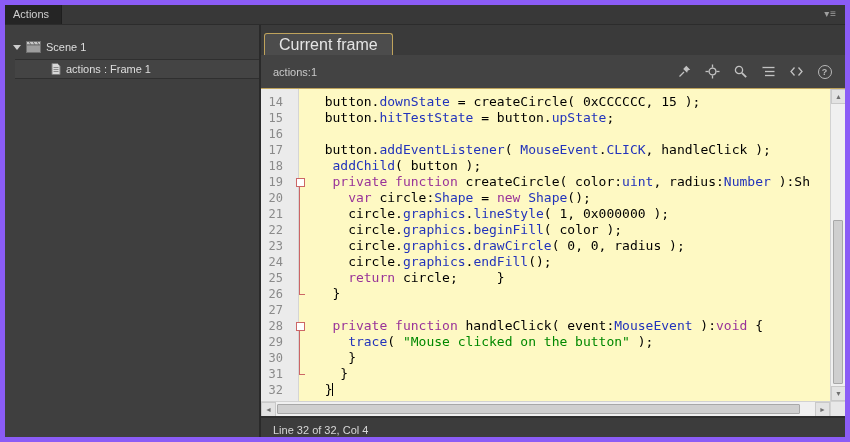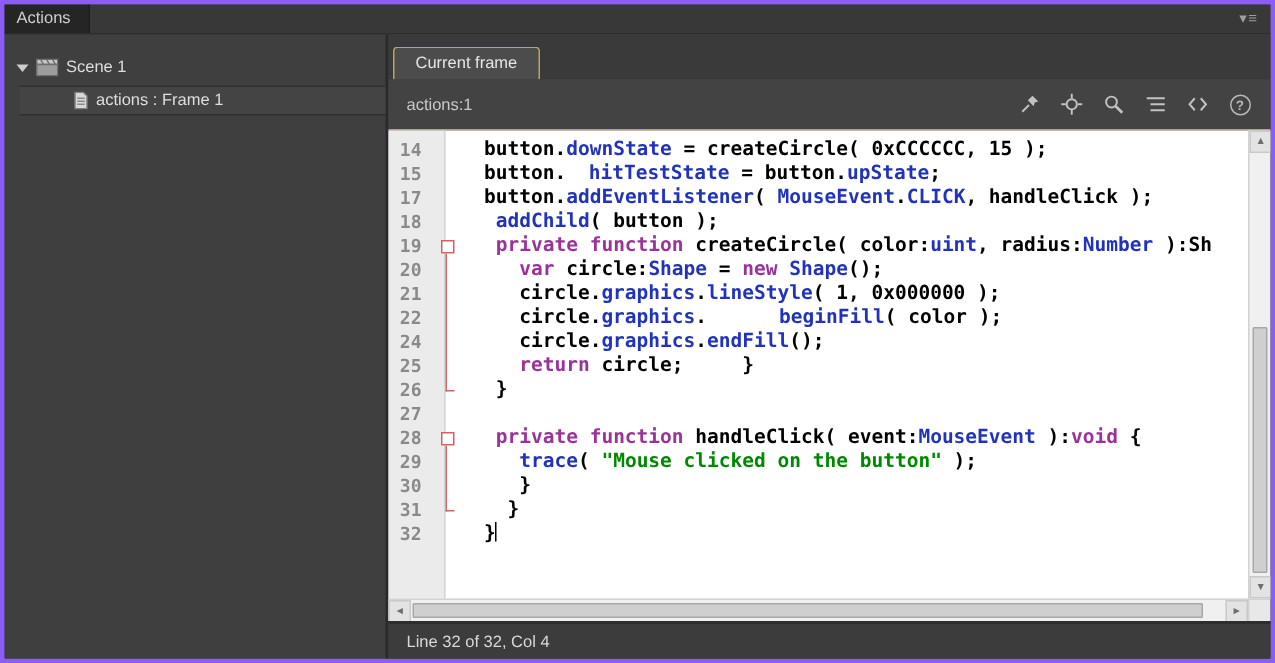--- a/index.html
+++ b/index.html
@@ -1,48 +1,48 @@
 <!DOCTYPE html>
 <html style="--gold: #bfa35c; --fold: #cc6666;"><head>
 <meta charset="utf-8">
 <style>
   :root{ --gold:#bfa35c; --fold:#cc6666; }
   *{margin:0;padding:0;box-sizing:border-box;}
   body{background:#2b2b2b;font-family:"Liberation Sans",sans-serif;}
-  .app{width:850px;height:442px;position:relative;background:#3e3e3e;overflow:hidden;border:3px solid #8b5cf6;}
+  .app{width:850px;height:442px;position:relative;background:#3e3e3e;overflow:hidden;border:5px solid #8b5cf6;}
 
   
   .topbar{height:20px;background:#383838;border-bottom:1px solid #2c2c2c;display:flex;align-items:stretch;}
   .panel-tab{background:#252525;color:#cfcfcf;font-size:11px;padding:3px 12px 0 8px;border-right:1px solid #1e1e1e;}
   .topbar-icons{margin-left:auto;color:#9f9f9f;font-size:10px;padding:3px 8px 0 0;letter-spacing:1px;cursor:default;}
 
   .body{display:flex;height:421px;}
 
   
   .sidebar{width:256px;background:#3f3f3f;border-right:2px solid #2a2a2a;padding-top:12px;flex:none;}
   .tree-row{height:20px;display:flex;align-items:center;color:#dedede;font-size:11px;}
   .tree-row.scene{padding-left:8px;gap:5px;}
   .tree-row.frame{padding-left:36px;gap:5px;background:#444444;border-top:1px solid #2f2f2f;border-bottom:1px solid #2f2f2f;margin-top:2px;margin-left:10px;}
   .disclosure{width:0;height:0;border-left:4px solid transparent;border-right:4px solid transparent;border-top:5px solid #cdcdcd;display:inline-block;}
   .ticon{display:inline-flex;align-items:center;}
 
   
   .main{flex:1;display:flex;flex-direction:column;min-width:0;background:#3e3e3e;}
   .tabbar{height:30px;background:#3a3a3a;display:flex;align-items:flex-end;padding-left:3px;}
-  .cf-tab{height:22px;line-height:21px;padding:0 14px;font-size:11px;color:#e5e5e5;background:#4c4c4c;border:1px solid var(--gold);border-bottom:none;border-radius:3px 3px 0 0;cursor:default;}
+  .cf-tab{height:22px;line-height:21px;padding:0 14px;font-size:16px;color:#e5e5e5;background:#4c4c4c;border:1px solid var(--gold);border-bottom:none;border-radius:3px 3px 0 0;cursor:default;}
   .toolbar{height:33px;background:#434343;display:flex;align-items:center;}
   .script-label{font-size:11px;color:#c9c9c9;padding-left:12px;cursor:default;}
   .tools{margin-left:auto;display:flex;gap:7px;padding-right:10px;align-items:center;}
   .tool{width:21px;height:20px;display:flex;align-items:center;justify-content:center;cursor:default;}
   .tool svg{stroke:#c2c2c2;fill:none;stroke-width:1.3;}
   .help-circle{width:14px;height:14px;border:1.5px solid #b8b8b8;border-radius:50%;color:#b8b8b8;font-size:9px;font-weight:bold;display:flex;align-items:center;justify-content:center;}
   .gold-line{height:1px;background:var(--gold);}
 
   
-  .code-wrap{flex:1;position:relative;background:#ffffff;overflow:hidden;font-weight:bold;}
+  .code-wrap{flex:1;position:relative;background:#fef9c3;overflow:hidden;}
   .gutter-bg{position:absolute;left:0;top:0;bottom:15px;width:38px;background:#ebebeb;border-right:1px solid #d5d5d5;}
   .code-lines{position:absolute;left:0;top:0;right:15px;bottom:15px;overflow:hidden;font-family:"DejaVu Sans Mono",monospace;font-size:13px;line-height:16px;padding-top:5px;}
   .code-row{display:flex;height:16px;white-space:pre;}
   .ln{width:30px;padding-right:8px;text-align:right;color:#8a8a8a;flex:none;font-size:12px;}
   .fold{width:18px;flex:none;position:relative;}
   .fold.box::after{content:"";position:absolute;left:5px;top:4px;width:7px;height:7px;border:1px solid var(--fold);background:#fff;}
   .fold.box::before{content:"";position:absolute;left:8px;top:13px;bottom:0;width:1px;background:var(--fold);}
   .fold.line::before{content:"";position:absolute;left:8px;top:0;bottom:0;width:1px;background:var(--fold);}
   .fold.end::before{content:"";position:absolute;left:8px;top:0;height:9px;width:1px;background:var(--fold);}
   .fold.end::after{content:"";position:absolute;left:8px;top:8px;width:6px;height:1px;background:var(--fold);}
@@ -149,27 +149,29 @@
           </span>
         </div>
       </div>
 
       <div class="gold-line"></div>
 
       <div class="code-wrap">
         <div class="gutter-bg"></div>
         <div class="code-lines">
             <div class="code-row"><span class="ln">14</span><span class="fold"></span><span class="code-text"><span style="color: rgb(0, 0, 0);">  button.</span><span style="color: rgb(34, 51, 187);">downState</span><span style="color: rgb(0, 0, 0); text-align: right;"> = createCircle( 0xCCCCCC, 15 );</span></span></div>
-            <div class="code-row"><span class="ln">15</span><span class="fold"></span><span class="code-text"><span style="color: rgb(0, 0, 0);">  button.</span><span style="color: rgb(34, 51, 187); margin-left: 15px;">hitTestState</span><span style="color: rgb(0, 0, 0);"> = button.</span><span style="color: rgb(34, 51, 187);">upState</span><span style="color: rgb(0, 0, 0);">;</span></span></div>
+            <div class="code-row"><span class="ln">15</span><span class="fold"></span><span class="code-text"><span style="color: rgb(0, 0, 0);">  button.</span><span style="color: rgb(34, 51, 187);">hitTestState</span><span style="color: rgb(0, 0, 0);"> = button.</span><span style="color: rgb(34, 51, 187);">upState</span><span style="color: rgb(0, 0, 0);">;</span></span></div>
+            <div class="code-row"><span class="ln">16</span><span class="fold"></span><span class="code-text"></span></div>
             <div class="code-row"><span class="ln">17</span><span class="fold"></span><span class="code-text"><span style="color: rgb(0, 0, 0);">  button.</span><span style="color: rgb(34, 51, 187);">addEventListener</span><span style="color: rgb(0, 0, 0);">( </span><span style="color: rgb(34, 51, 187);">MouseEvent</span><span style="color: rgb(0, 0, 0);">.</span><span style="color: rgb(34, 51, 187);">CLICK</span><span style="color: rgb(0, 0, 0);">, handleClick );</span></span></div>
             <div class="code-row"><span class="ln">18</span><span class="fold"></span><span class="code-text"><span style="color: rgb(0, 0, 0);">   </span><span style="color: rgb(34, 51, 187);">addChild</span><span style="color: rgb(0, 0, 0);">( button );</span></span></div>
             <div class="code-row"><span class="ln">19</span><span class="fold box"></span><span class="code-text"><span style="color: rgb(0, 0, 0);">   </span><span style="color: rgb(153, 51, 153);">private function</span><span style="color: rgb(0, 0, 0);"> createCircle( color:</span><span style="color: rgb(34, 51, 187);">uint</span><span style="color: rgb(0, 0, 0);">, radius:</span><span style="color: rgb(34, 51, 187);">Number</span><span style="color: rgb(0, 0, 0);"> ):Sh</span></span></div>
             <div class="code-row"><span class="ln">20</span><span class="fold line"></span><span class="code-text"><span style="color: rgb(0, 0, 0);">     </span><span style="color: rgb(153, 51, 153);">var</span><span style="color: rgb(0, 0, 0);"> circle:</span><span style="color: rgb(34, 51, 187);">Shape</span><span style="color: rgb(0, 0, 0);"> = </span><span style="color: rgb(153, 51, 153);">new</span><span style="color: rgb(0, 0, 0);"> </span><span style="color: rgb(34, 51, 187);">Shape</span><span style="color: rgb(0, 0, 0);">();</span></span></div>
             <div class="code-row"><span class="ln">21</span><span class="fold line"></span><span class="code-text"><span style="color: rgb(0, 0, 0);">     circle.</span><span style="color: rgb(34, 51, 187);">graphics</span><span style="color: rgb(0, 0, 0);">.</span><span style="color: rgb(34, 51, 187);">lineStyle</span><span style="color: rgb(0, 0, 0);">( 1, 0x000000 );</span></span></div>
-            <div class="code-row"><span class="ln">22</span><span class="fold line"></span><span class="code-text"><span style="color: rgb(0, 0, 0);">     circle.</span><span style="color: rgb(34, 51, 187);">graphics</span><span style="color: rgb(0, 0, 0);">.</span><span style="color: rgb(34, 51, 187); margin-left: 48px;">beginFill</span><span style="color: rgb(0, 0, 0);">( color );</span></span></div>
+            <div class="code-row"><span class="ln">22</span><span class="fold line"></span><span class="code-text"><span style="color: rgb(0, 0, 0);">     circle.</span><span style="color: rgb(34, 51, 187);">graphics</span><span style="color: rgb(0, 0, 0);">.</span><span style="color: rgb(34, 51, 187);">beginFill</span><span style="color: rgb(0, 0, 0);">( color );</span></span></div>
+            <div class="code-row"><span class="ln">23</span><span class="fold line"></span><span class="code-text"><span style="color: rgb(0, 0, 0);">     circle.</span><span style="color: rgb(34, 51, 187);">graphics</span><span style="color: rgb(0, 0, 0);">.</span><span style="color: rgb(34, 51, 187);">drawCircle</span><span style="color: rgb(0, 0, 0);">( 0, 0, radius );</span></span></div>
             <div class="code-row"><span class="ln">24</span><span class="fold line"></span><span class="code-text"><span style="color: rgb(0, 0, 0);">     circle.</span><span style="color: rgb(34, 51, 187);">graphics</span><span style="color: rgb(0, 0, 0);">.</span><span style="color: rgb(34, 51, 187);">endFill</span><span style="color: rgb(0, 0, 0);">();</span></span></div>
             <div class="code-row"><span class="ln">25</span><span class="fold line"></span><span class="code-text"><span style="color: rgb(0, 0, 0);">     </span><span style="color: rgb(153, 51, 153);">return</span><span style="color: rgb(0, 0, 0);"> circle;     }</span></span></div>
             <div class="code-row"><span class="ln">26</span><span class="fold end"></span><span class="code-text"><span style="color: rgb(0, 0, 0);">   }</span></span></div>
             <div class="code-row"><span class="ln">27</span><span class="fold"></span><span class="code-text"></span></div>
             <div class="code-row"><span class="ln">28</span><span class="fold box"></span><span class="code-text"><span style="color: rgb(0, 0, 0);">   </span><span style="color: rgb(153, 51, 153);">private function</span><span style="color: rgb(0, 0, 0);"> handleClick( event:</span><span style="color: rgb(34, 51, 187);">MouseEvent</span><span style="color: rgb(0, 0, 0);"> ):</span><span style="color: rgb(153, 51, 153);">void</span><span style="color: rgb(0, 0, 0);"> {</span></span></div>
             <div class="code-row"><span class="ln">29</span><span class="fold line"></span><span class="code-text"><span style="color: rgb(0, 0, 0);">     </span><span style="color: rgb(34, 51, 187);">trace</span><span style="color: rgb(0, 0, 0);">( </span><span style="color: rgb(0, 136, 0);">"Mouse clicked on the button"</span><span style="color: rgb(0, 0, 0);"> );</span></span></div>
             <div class="code-row"><span class="ln">30</span><span class="fold line"></span><span class="code-text"><span style="color: rgb(0, 0, 0);">     }</span></span></div>
             <div class="code-row"><span class="ln">31</span><span class="fold end"></span><span class="code-text"><span style="color: rgb(0, 0, 0);">    }</span></span></div>
             <div class="code-row"><span class="ln">32</span><span class="fold"></span><span class="code-text"><span style="color: rgb(0, 0, 0);">  }</span><span class="caret"></span></span></div>
           </div>

